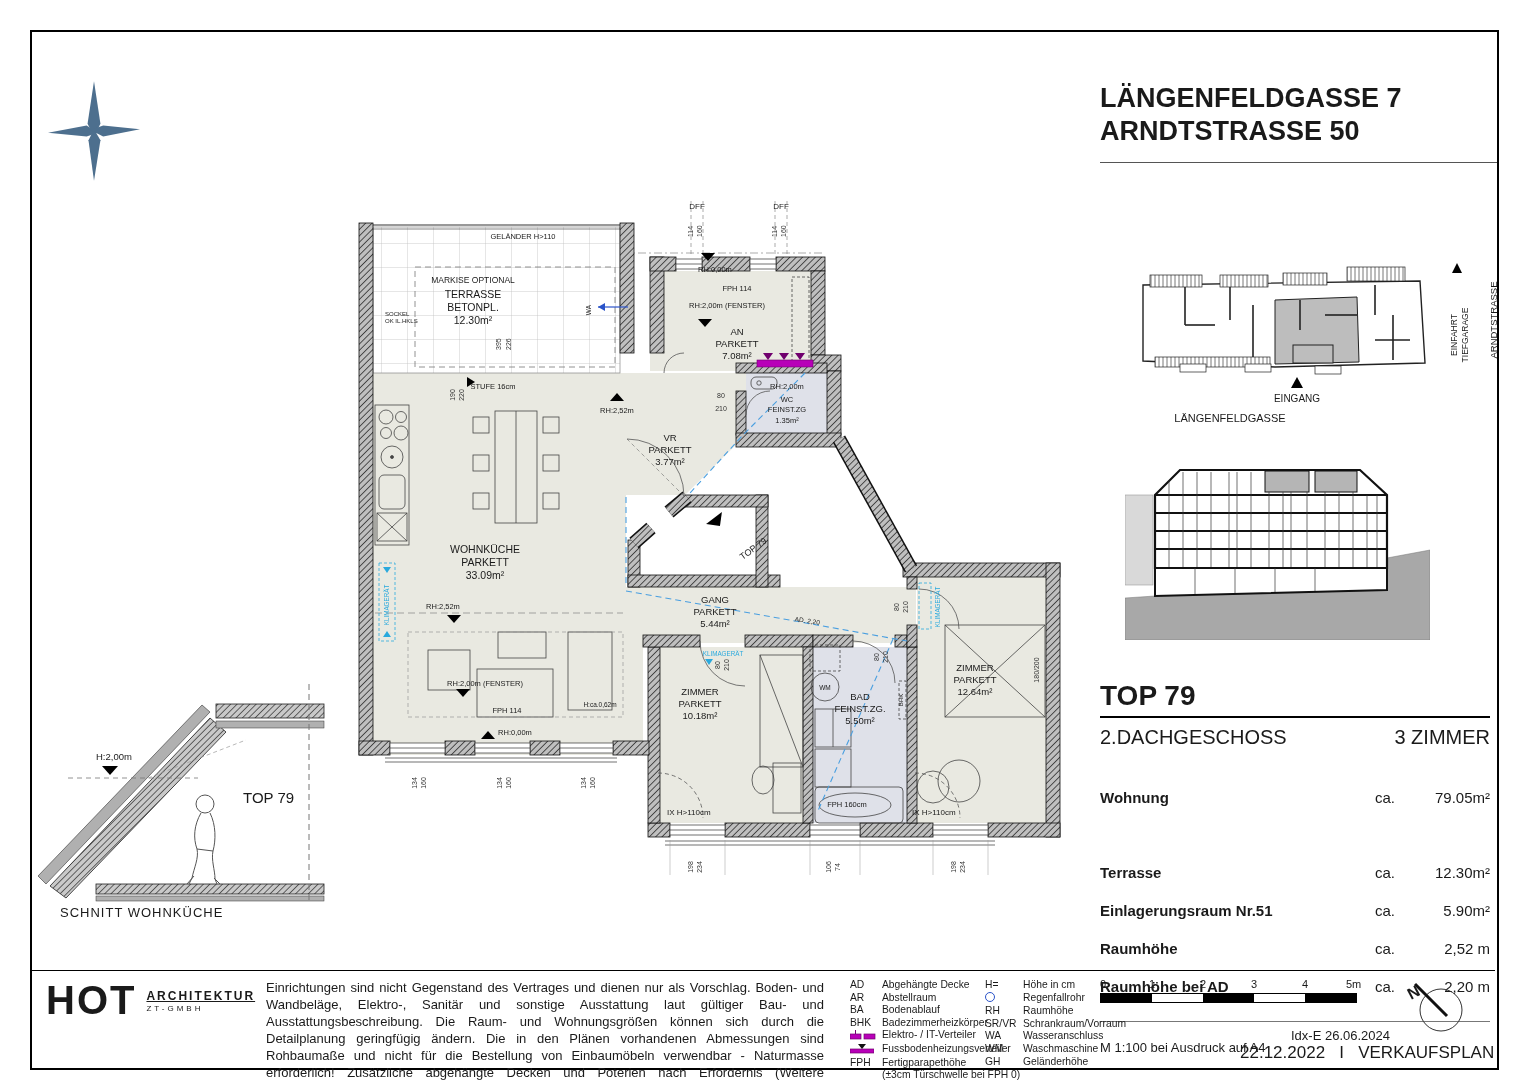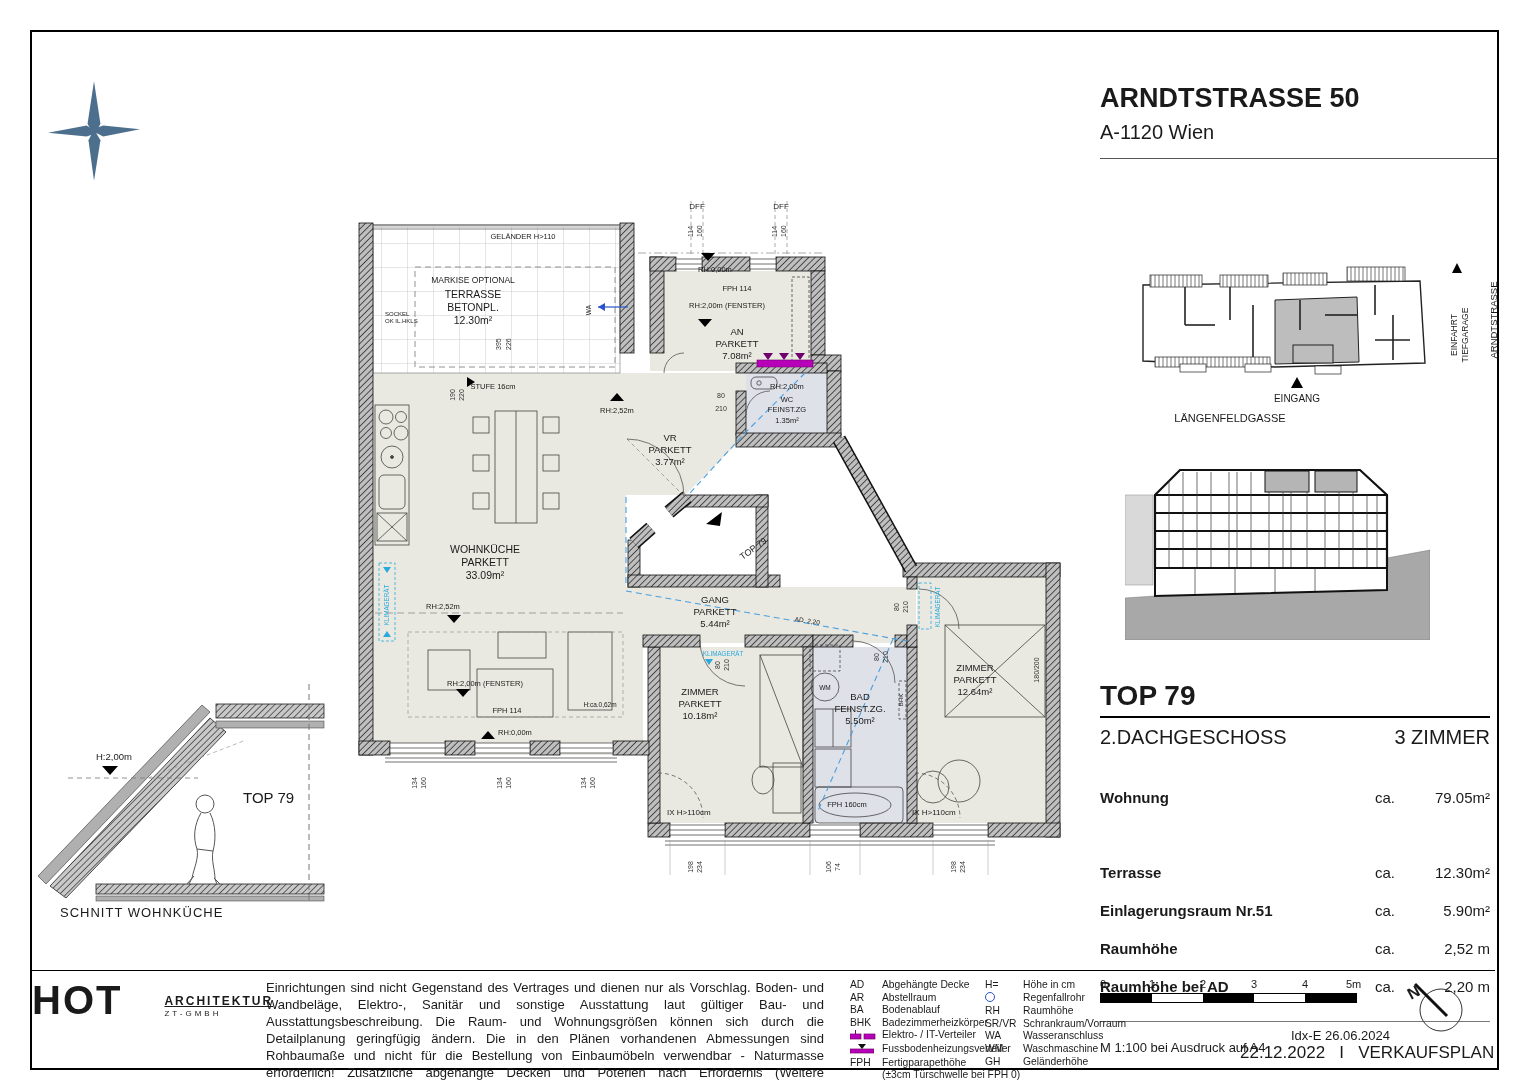--- a/index.html
+++ b/index.html
@@ -19,21 +19,21 @@
   #unitinfo .top{font-size:28px;font-weight:bold;border-bottom:2px solid #000;padding-bottom:4px;}
   #unitinfo .sub{display:flex;justify-content:space-between;font-size:20px;margin-top:8px;}
   .inforow{display:flex;font-size:15px;margin-top:21px;}
   .inforow .lab{flex:1;font-weight:bold;}
   .inforow .ca{width:40px;}
   .inforow .val{width:75px;text-align:right;}
   .gap-lg{margin-top:58px !important;}
   #unitinfo .bottomrule{height:1px;background:#777;margin-top:26px;}
   
   #footline{left:32px;top:970px;width:1463px;height:1px;background:#000;}
-  #hotlogo{left:32px;top:982px;display:flex;align-items:flex-end;gap:32px;}
+  #hotlogo{left:46px;top:982px;display:flex;align-items:center;}
   #hotlogo .hot{font-size:40px;font-weight:900;letter-spacing:2px;line-height:36px;}
   #hotlogo .side{margin-left:10px;margin-top:2px;}
   #hotlogo .a1{font-size:12px;font-weight:bold;letter-spacing:2px;text-decoration:underline;}
   #hotlogo .a2{font-size:8px;letter-spacing:3px;margin-top:1px;}
   #disclaimer{left:266px;top:979px;width:558px;font-size:13px;line-height:17px;text-align:justify;}
   .legendcol{top:979px;font-size:10.3px;line-height:12.6px;}
   #legend1{left:850px;width:130px;}
   #legend2{left:985px;width:115px;}
   .lrow{display:flex;}
   .lrow .ab{width:32px;flex:none;}
@@ -68,22 +68,22 @@
 <div class="abs" id="brand">
   <svg width="92" height="100" viewBox="0 0 100 108">
     <polygon points="50,0 57,46 50,60 43,46" fill="#4d6f8e"></polygon>
     <polygon points="50,108 44,64 50,52 57,64" fill="#4d6f8e"></polygon>
     <polygon points="0,56 42,48 54,56 42,60" fill="#4d6f8e"></polygon>
     <polygon points="100,52 60,60 46,53 60,48" fill="#4d6f8e"></polygon>
   </svg>
 </div>
 
 <div class="abs" id="addr">
+  <div class="l">LÄNGENFELDGASSE 7</div>
   <div class="l">ARNDTSTRASSE 50</div>
-  <div class="c">A-1120 Wien</div>
   <div class="rule"></div>
 </div>
 
 <svg class="abs" style="left:1125px;top:245px" width="385" height="190" viewBox="0 0 385 190">
   <defs>
     <pattern id="bal" width="4" height="8" patternUnits="userSpaceOnUse">
       <rect width="4" height="8" fill="#fff"></rect>
         <line x1="2" y1="0" x2="2" y2="8" stroke="#555" stroke-width="0.8"></line>
     </pattern>
   </defs>

